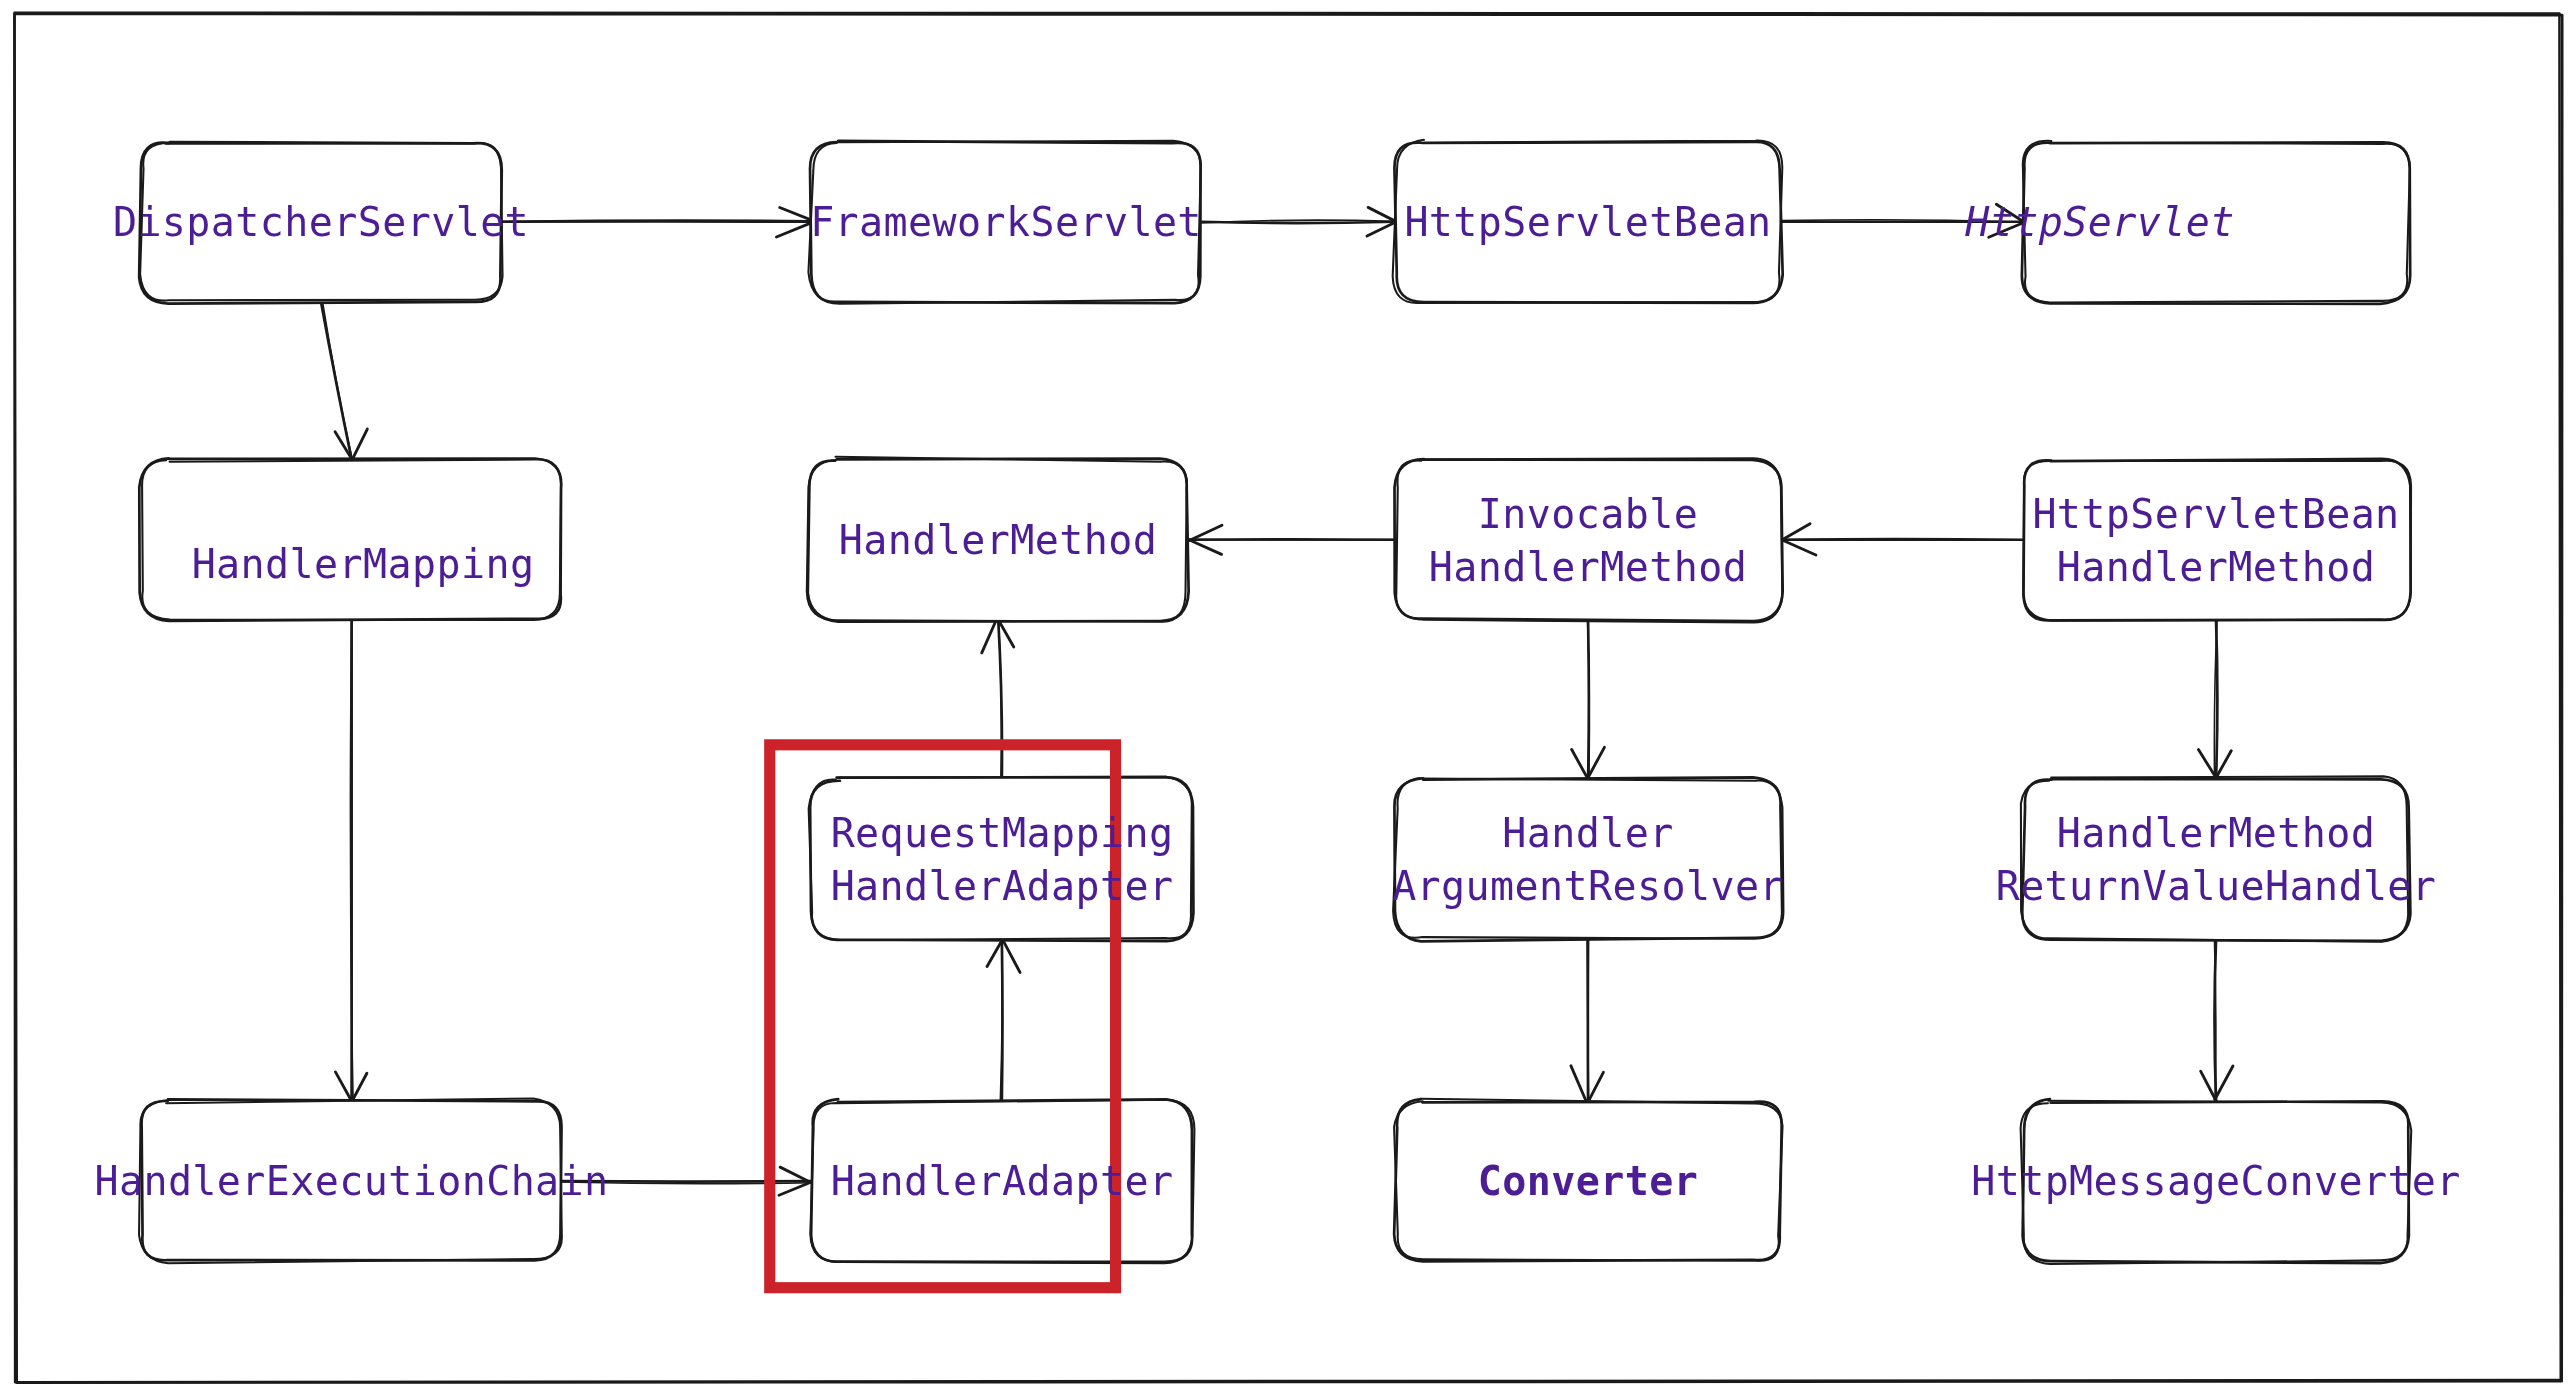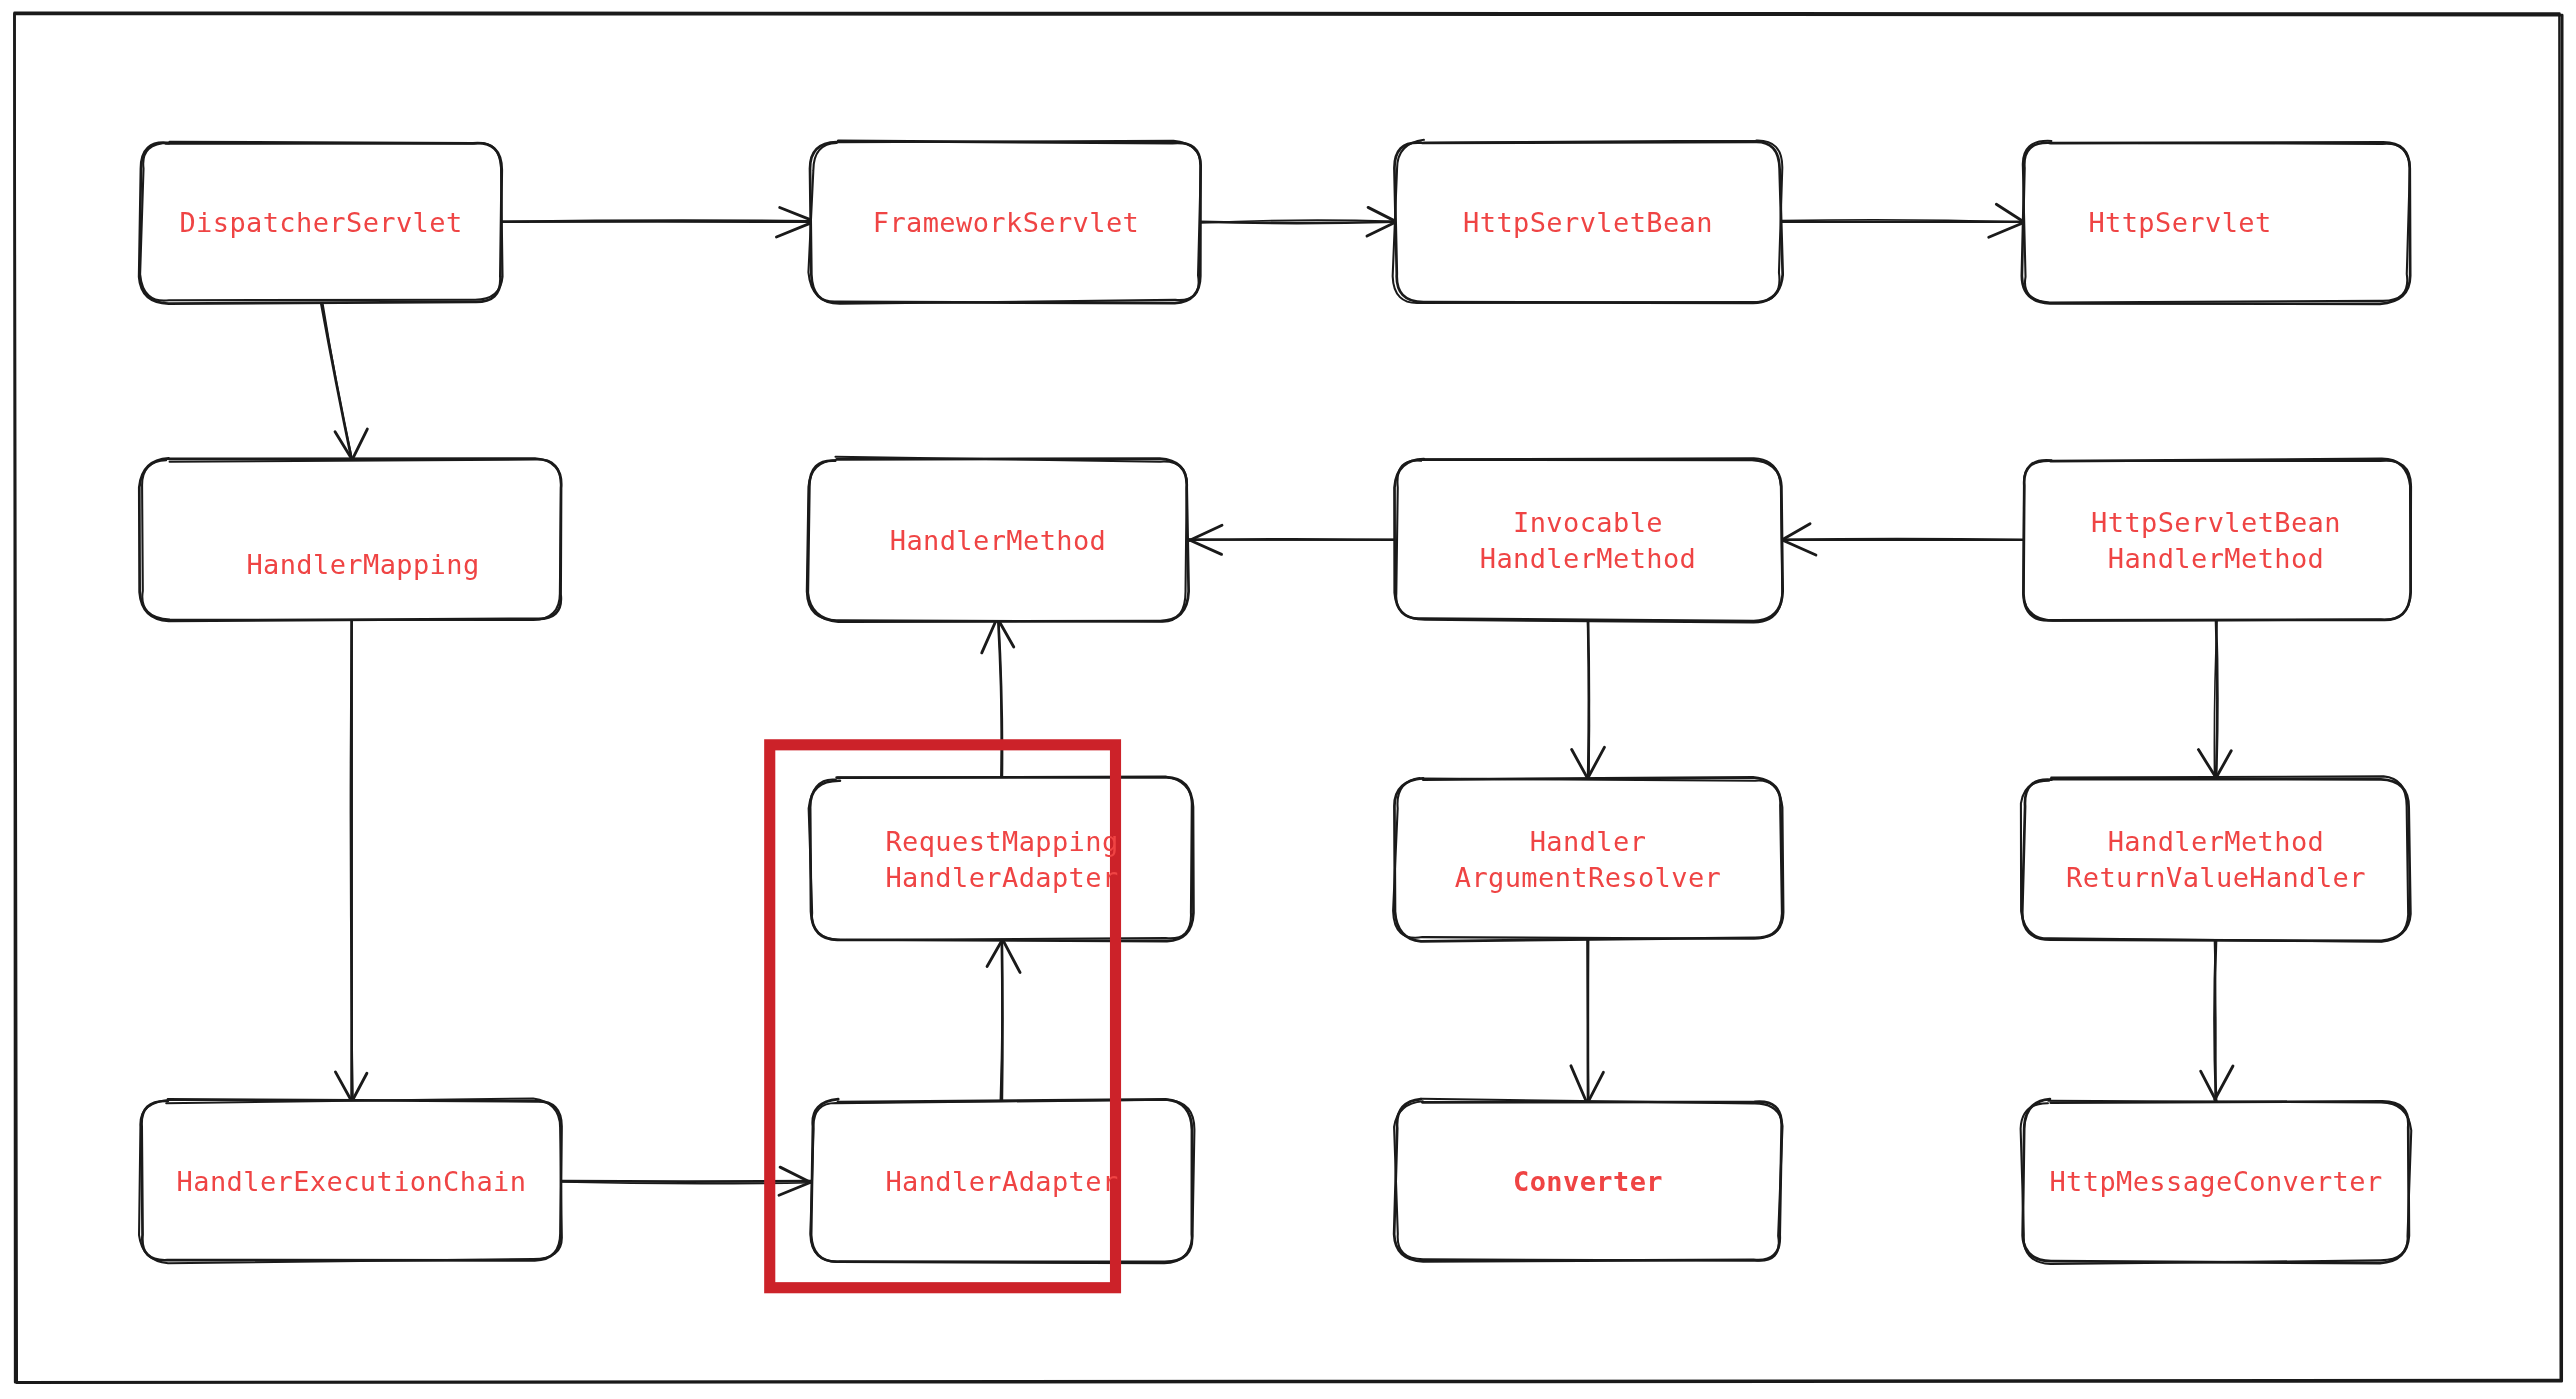--- a/index.html
+++ b/index.html
@@ -27,23 +27,23 @@
     height: 1399px;
     display: block;
   }
   .node-label {
     position: absolute;
     display: flex;
     align-items: center;
     justify-content: center;
     text-align: center;
     font-family: "DejaVu Sans Mono", "Liberation Mono", monospace;
-    font-size: 27px;
+    font-size: 40px;
     line-height: 1.32;
-    color: #ef4444;
+    color: #4c1d95;
     letter-spacing: 0.4px;
     white-space: pre-line;
     pointer-events: none;
   }
 </style>
 </head>
 <body>
 
 <div id="diagram-root">
   <svg id="sketch" viewBox="0 0 3240 1760" xmlns="http://www.w3.org/2000/svg">
@@ -200,21 +200,21 @@
         </g>
       </g>
     <g id="highlight-layer">
         <rect x="968" y="937" width="435" height="683" fill="none" stroke="#cc2229" stroke-width="14" stroke-linejoin="miter"></rect>
       </g>
   </svg>
   <div id="label-layer">
       <div class="node-label" style="left: 141px; top: 142px; width: 360px; height: 161px;">DispatcherServlet</div>
       <div class="node-label" style="left: 811px; top: 142px; width: 390px; height: 161px;">FrameworkServlet</div>
       <div class="node-label" style="left: 1395px; top: 142px; width: 386px; height: 161px;">HttpServletBean</div>
-      <div class="node-label" style="left: 1987px; top: 142px; width: 386px; height: 161px;">HttpServlet</div>
+      <div class="node-label" style="left: 1907px; top: 142px; width: 386px; height: 161px; font-style: italic;">HttpServlet</div>
       <div class="node-label" style="left: 141px; top: 484px; width: 444px; height: 161px;">HandlerMapping</div>
       <div class="node-label" style="left: 809px; top: 460px; width: 378px; height: 161px;">HandlerMethod</div>
       <div class="node-label" style="left: 1395px; top: 460px; width: 386px; height: 161px;">Invocable
 HandlerMethod</div>
       <div class="node-label" style="left: 2023px; top: 460px; width: 386px; height: 161px;">HttpServletBean
 HandlerMethod</div>
       <div class="node-label" style="left: 811px; top: 779px; width: 382px; height: 161px;">RequestMapping
 HandlerAdapter</div>
       <div class="node-label" style="left: 1395px; top: 779px; width: 386px; height: 161px;">Handler
 ArgumentResolver</div>

